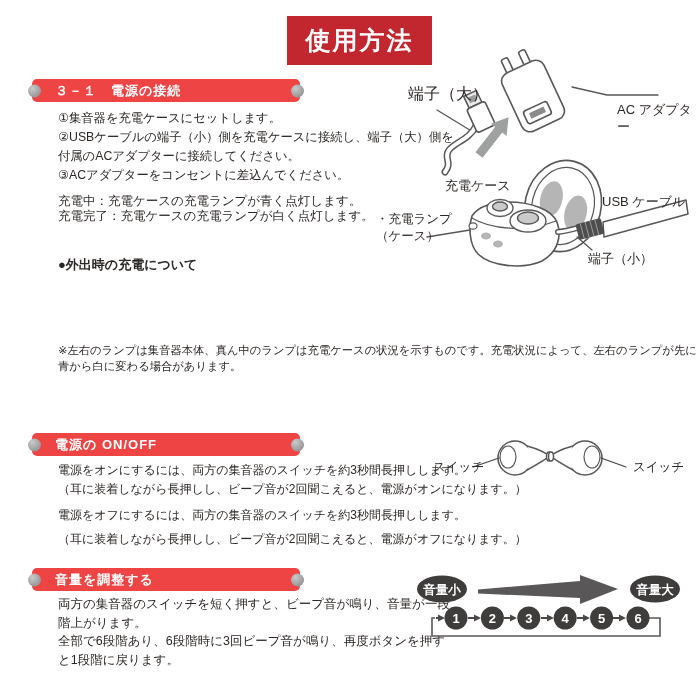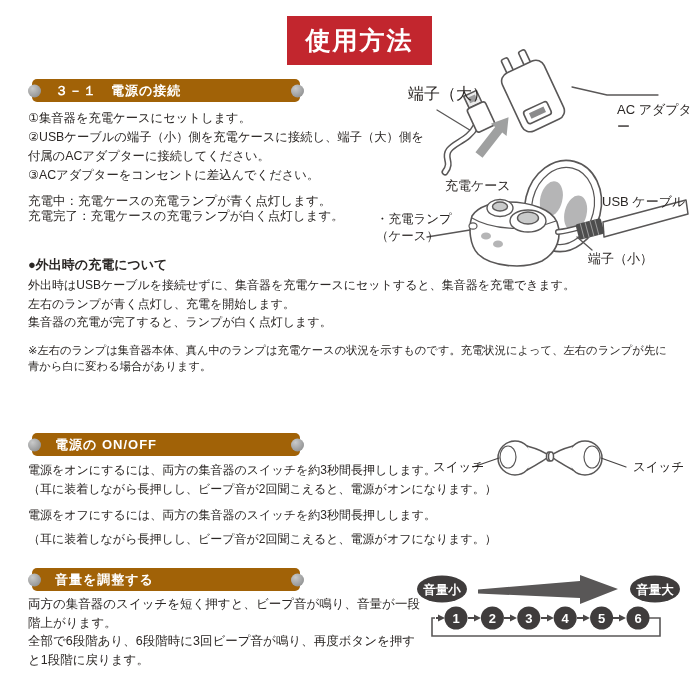--- a/index.html
+++ b/index.html
@@ -8,31 +8,31 @@
     font-family:"Liberation Sans","DejaVu Sans",sans-serif; overflow:hidden;
     color:#2b2725;
   }
   .title-banner {
     position:absolute; left:287px; top:16px; width:145px; height:49px;
     background:#c2262e; color:#fff; display:flex; align-items:center; justify-content:center;
     font-size:25px; font-weight:bold; letter-spacing:2px;
   }
   .section-banner {
     position:absolute; left:32px; width:268px; height:23px;
-    background:#a16207; border-radius:5px; color:#fff;
+    background:#ef4444; border-radius:5px; color:#fff;
     display:flex; align-items:center;
   }
   .section-banner .label { margin-left:23px; font-size:13px; font-weight:bold; letter-spacing:1px; }
   .dot {
     position:absolute; top:50%; width:13px; height:13px; border-radius:50%;
     background:radial-gradient(circle at 35% 30%, #c9caca, #828384);
     transform:translateY(-50%);
   }
   .dot-l { left:-4px; } .dot-r { right:-4px; }
-  .body-text { position:absolute; white-space:pre-line; color:#2b2725; }
+  .body-text { position:absolute; white-space:pre-line; color:#2b2725;margin-left:30px; }
   .dlabel { position:absolute; color:#2b2725; font-size:12.5px; white-space:pre-line; line-height:17px; }
   svg.fig { position:absolute; overflow:visible; }
   .vol-label { font-size:12.5px; font-weight:bold; fill:#ffffff; }
   .vol-num { font-size:13px; font-weight:bold; fill:#ffffff; }
 </style>
 </head>
 <body>
 
 <div class="page">
 
@@ -49,23 +49,20 @@
   <div class="body-text" style="left:28px; top:109px; font-size:12.3px; line-height:19px;">①集音器を充電ケースにセットします。
 ②USBケーブルの端子（小）側を充電ケースに接続し、端子（大）側を
 付属のACアダプターに接続してください。
 ③ACアダプターをコンセントに差込んでください。</div>
 
   <div class="body-text" style="left:28px; top:194px; font-size:12.5px; line-height:15px;">充電中：充電ケースの充電ランプが青く点灯します。
 充電完了：充電ケースの充電ランプが白く点灯します。</div>
 
   <div class="body-text" style="left:28px; top:256px; font-size:13px; font-weight:bold;">●外出時の充電について</div>
 
-  <div class="body-text" style="left:28px; top:276px; font-size:12px; line-height:18.5px;">外出時はUSBケーブルを接続せずに、集音器を充電ケースにセットすると、集音器を充電できます。
-左右のランプが青く点灯し、充電を開始します。
-集音器の充電が完了すると、ランプが白く点灯します。</div>
 
   <div class="body-text" style="left:28px; top:342px; font-size:11.3px; line-height:16px;">※左右のランプは集音器本体、真ん中のランプは充電ケースの状況を示すものです。充電状況によって、左右のランプが先に
 青から白に変わる場合があります。</div>
 
   <svg class="fig" style="left:395px; top:56px;" width="300" height="125" viewBox="0 0 300 125">
     <g stroke="#595757" stroke-width="1.3" fill="none" stroke-linecap="round" stroke-linejoin="round">
       <path d="M42,54 L78,76"></path>
       <path d="M177,31 L212,39 L263,39"></path>
     </g>
     <g>

